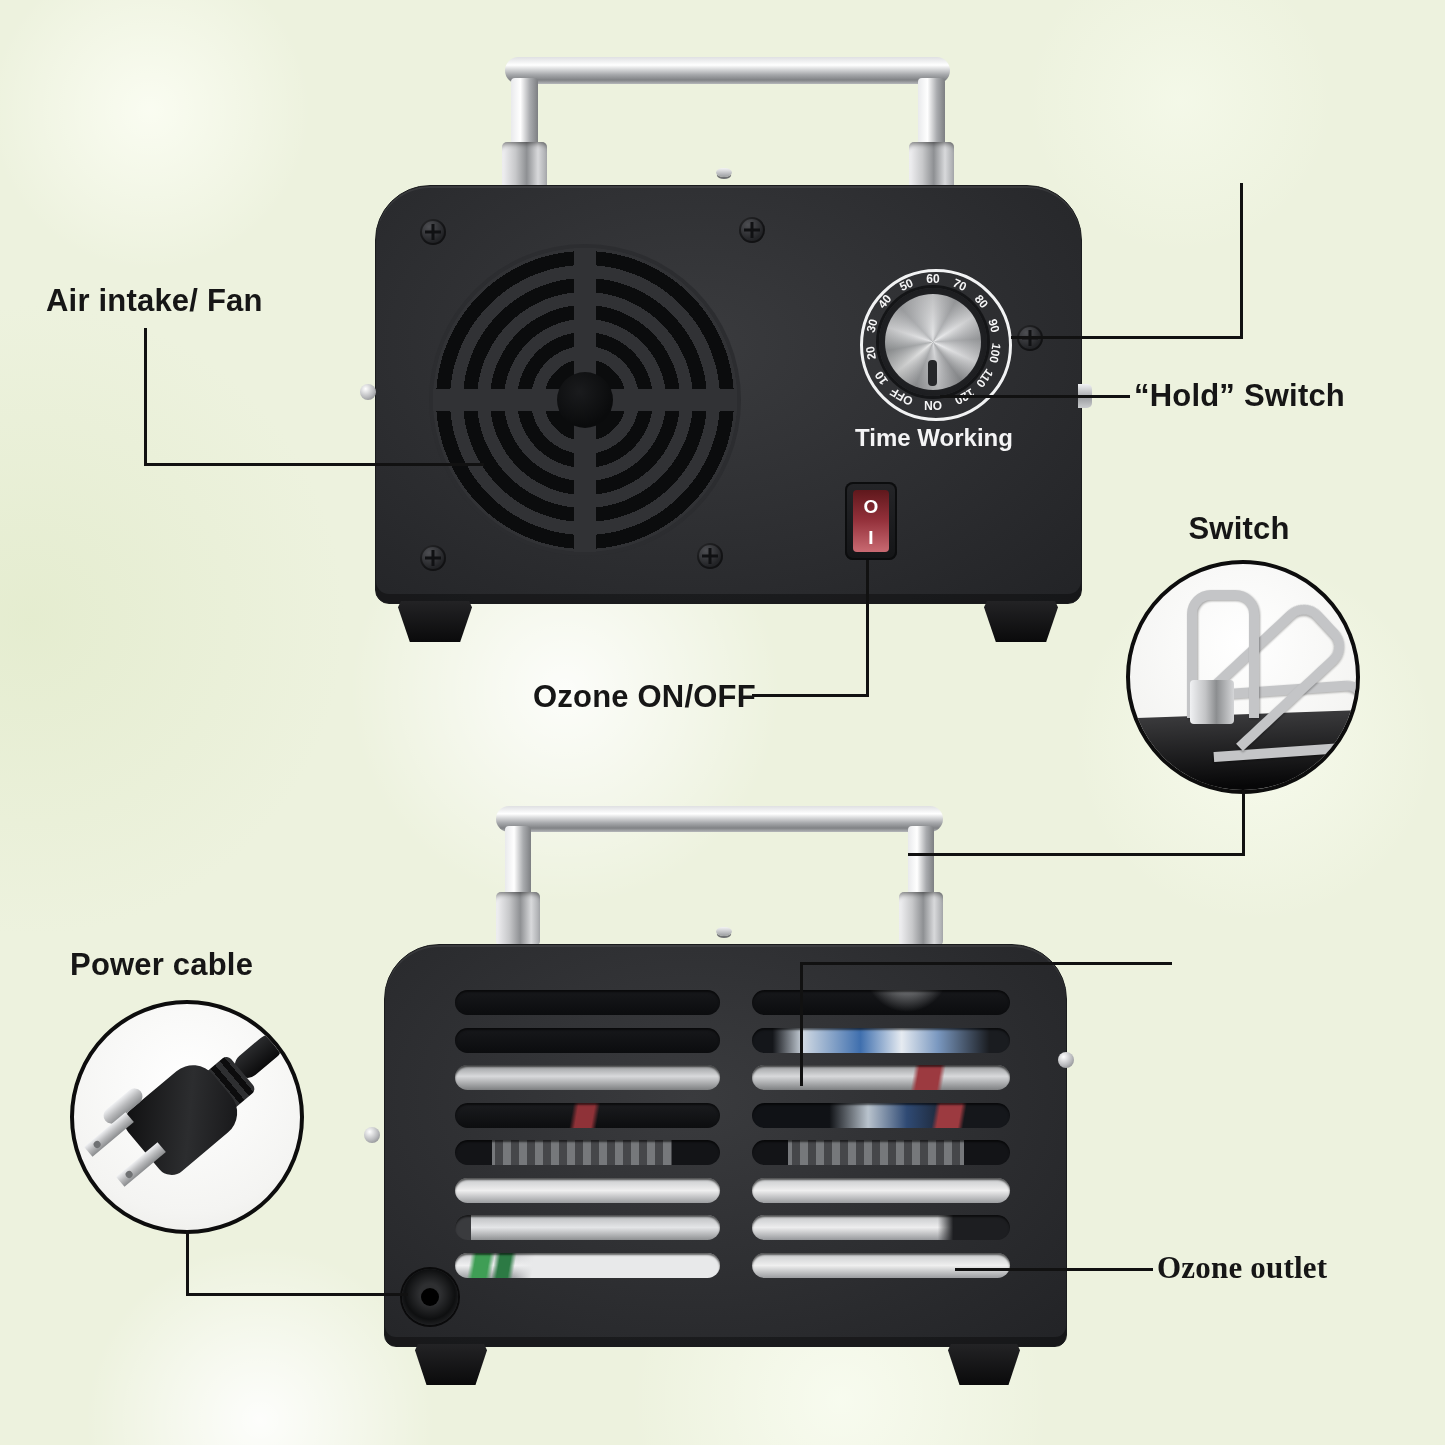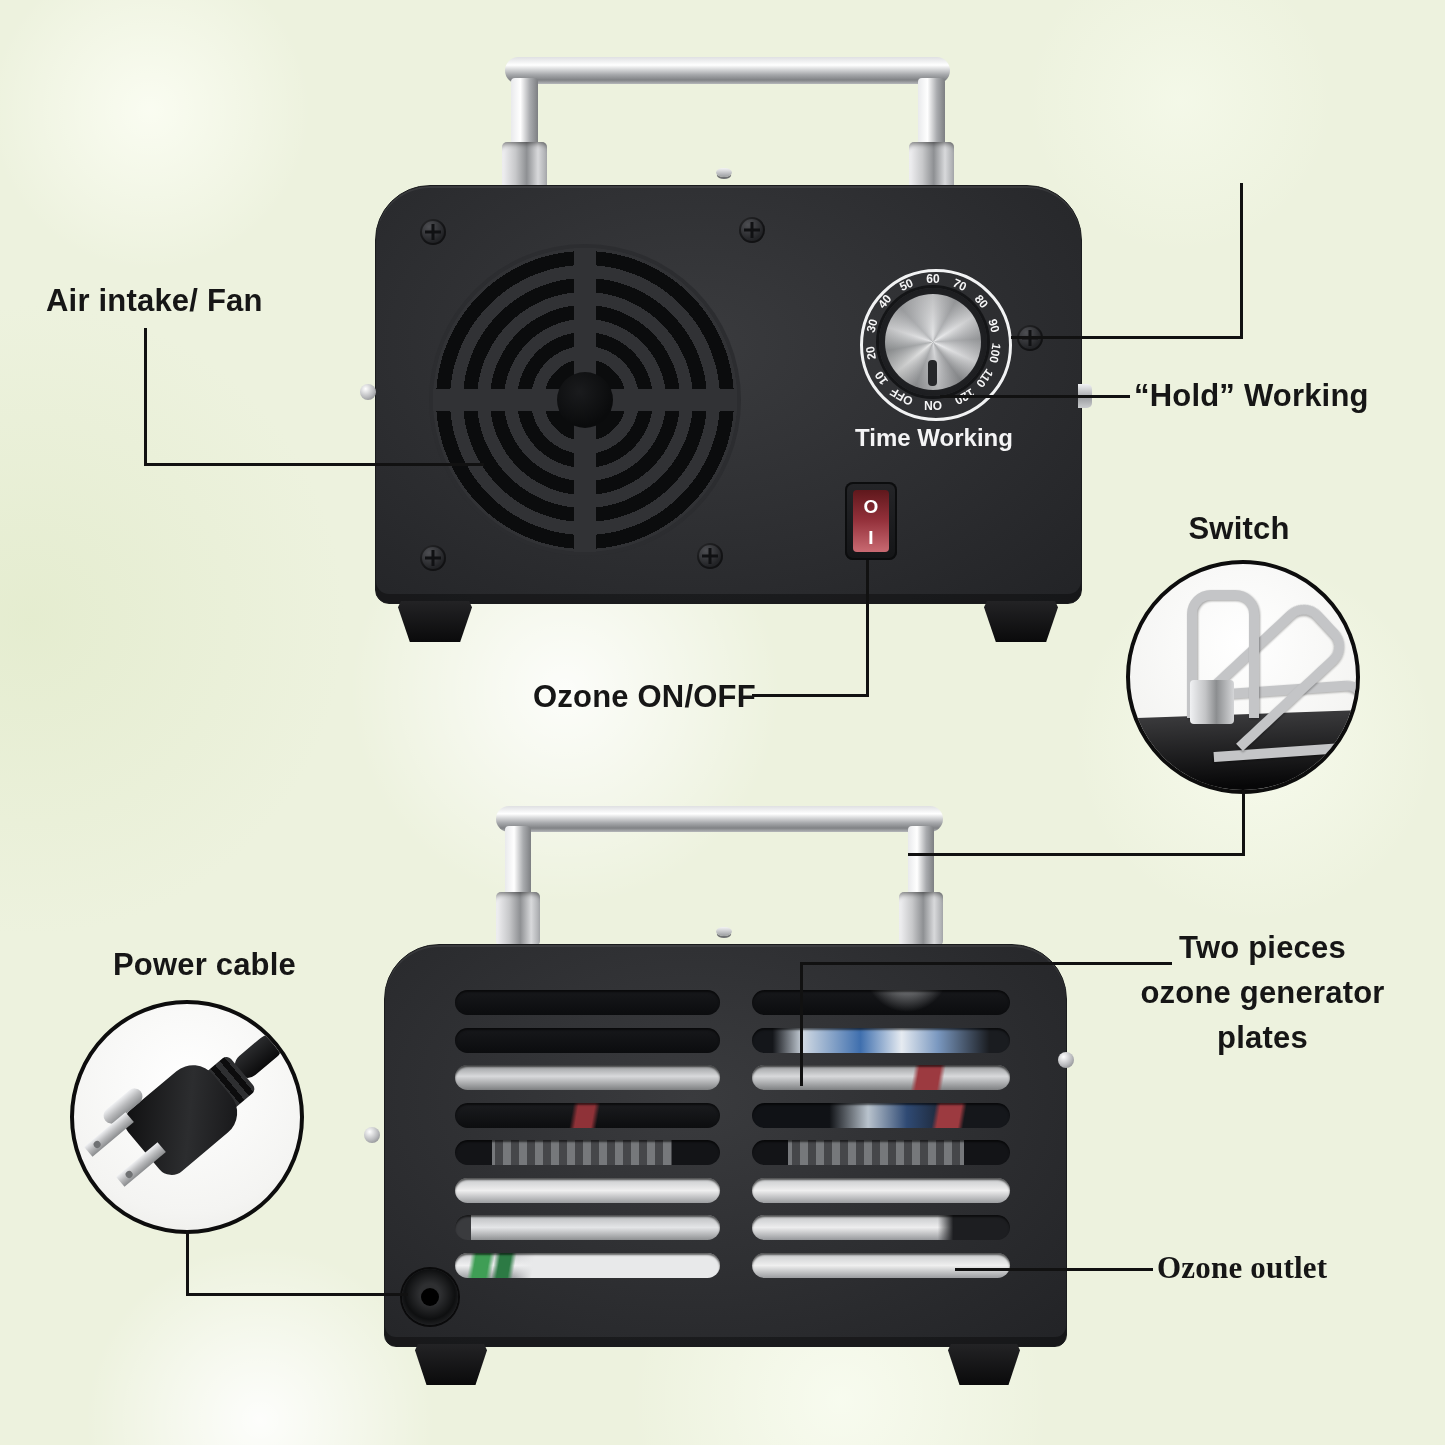--- a/index.html
+++ b/index.html
@@ -253,24 +253,19 @@
   <div class="cl" style="left:866px;top:560px;width:3px;height:137px;"></div>
   <div class="cl" style="left:1242px;top:790px;width:3px;height:66px;"></div>
   <div class="cl" style="left:908px;top:853px;width:337px;height:3px;"></div>
   <div class="cl" style="left:186px;top:1230px;width:3px;height:66px;"></div>
   <div class="cl" style="left:186px;top:1293px;width:222px;height:3px;"></div>
   <div class="cl" style="left:800px;top:962px;width:372px;height:3px;"></div>
   <div class="cl" style="left:800px;top:962px;width:3px;height:124px;"></div>
   <div class="cl" style="left:955px;top:1268px;width:198px;height:3px;"></div>
 
   <div class="lbl" style="left:46px;top:283px;">Air intake/ Fan</div>
-  <div class="lbl" style="left:1134px;top:378px;">“Hold” Working</div>
+  <div class="lbl" style="left:1134px;top:378px;">“Hold” Switch</div>
   <div class="lbl" style="left:533px;top:679px;">Ozone ON/OFF</div>
   <div class="lbl" style="left:1126px;top:511px;width:226px;text-align:center;">Switch</div>
-  <div class="lbl" style="left:70px;top:947px;width:226px;text-align:right;">Power cable</div>
-  <div class="lbl two-lines" style="left:1085px;top:925px;width:355px;">
-    <div>Two pieces</div>
-    <div>ozone generator</div>
-    <div>plates</div>
-  </div>
+  <div class="lbl" style="left:70px;top:947px;width:226px;text-align:left;">Power cable</div>
   <div class="lbl" style="left:1157px;top:1250px;font-family:Liberation Serif, serif;">Ozone outlet</div>
 
 </div>
 
 </body></html>

